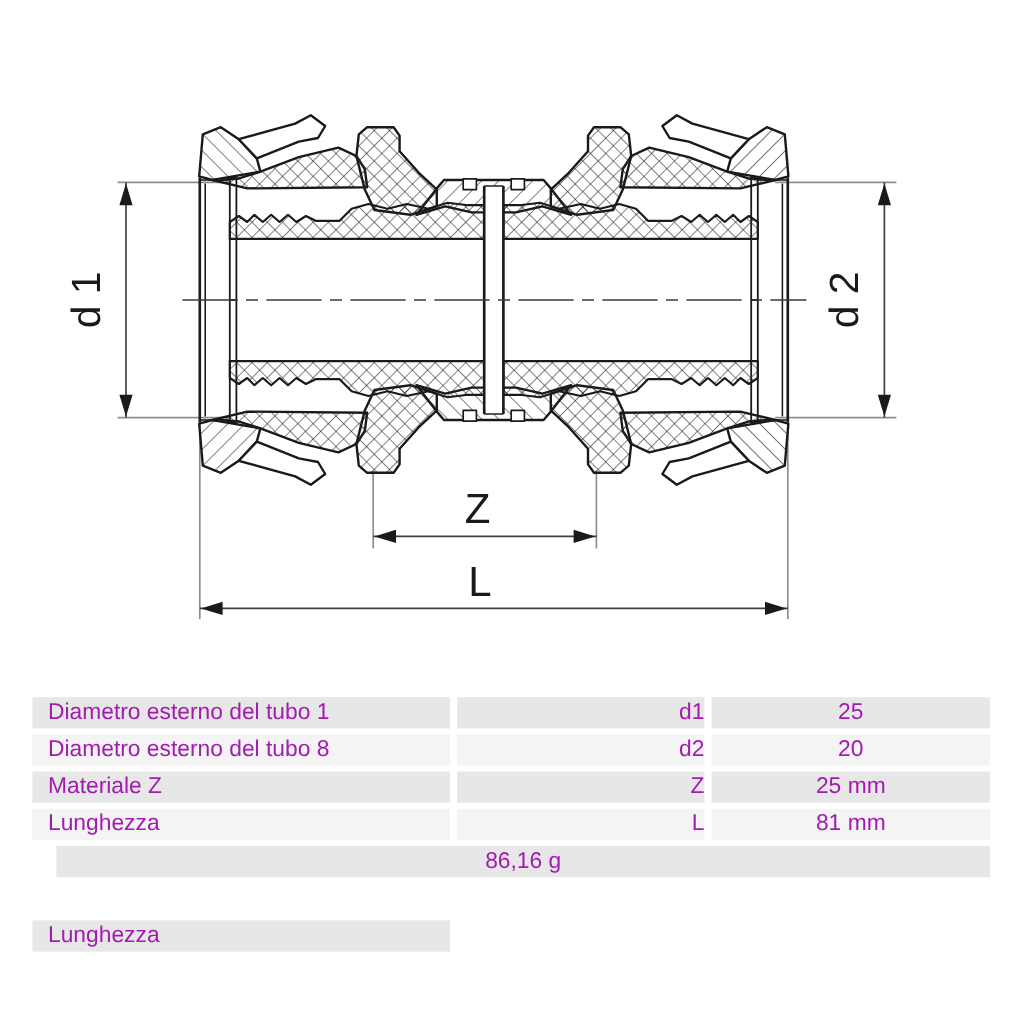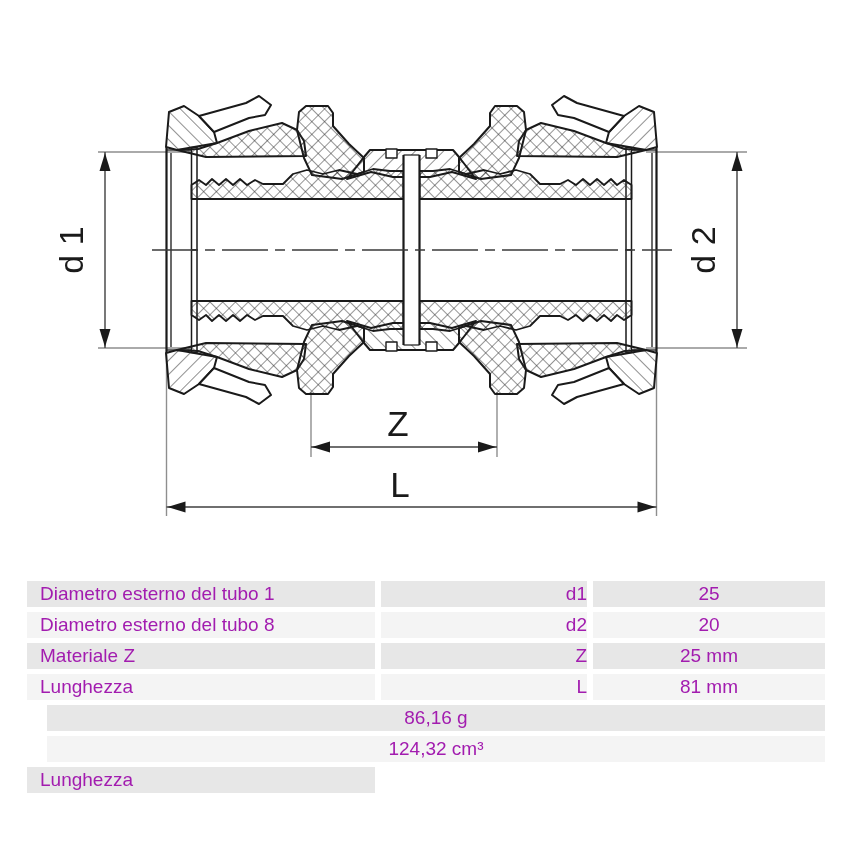--- a/index.html
+++ b/index.html
@@ -135,21 +135,20 @@
       <div class="c1">Lunghezza</div>
       <div class="c2">L</div>
       <div class="c3">81 mm</div>
     </div>
 
     <div class="r dark">
       <div class="cm">86,16 g</div>
     </div>
 
     <div class="r light">
-      <div class="cm">124,32 cm³</div>
     </div>
 
     <div class="r dark">
       <div class="c1">Lunghezza</div>
     </div>
 
   </div>
 </div>
 
 </body></html>

